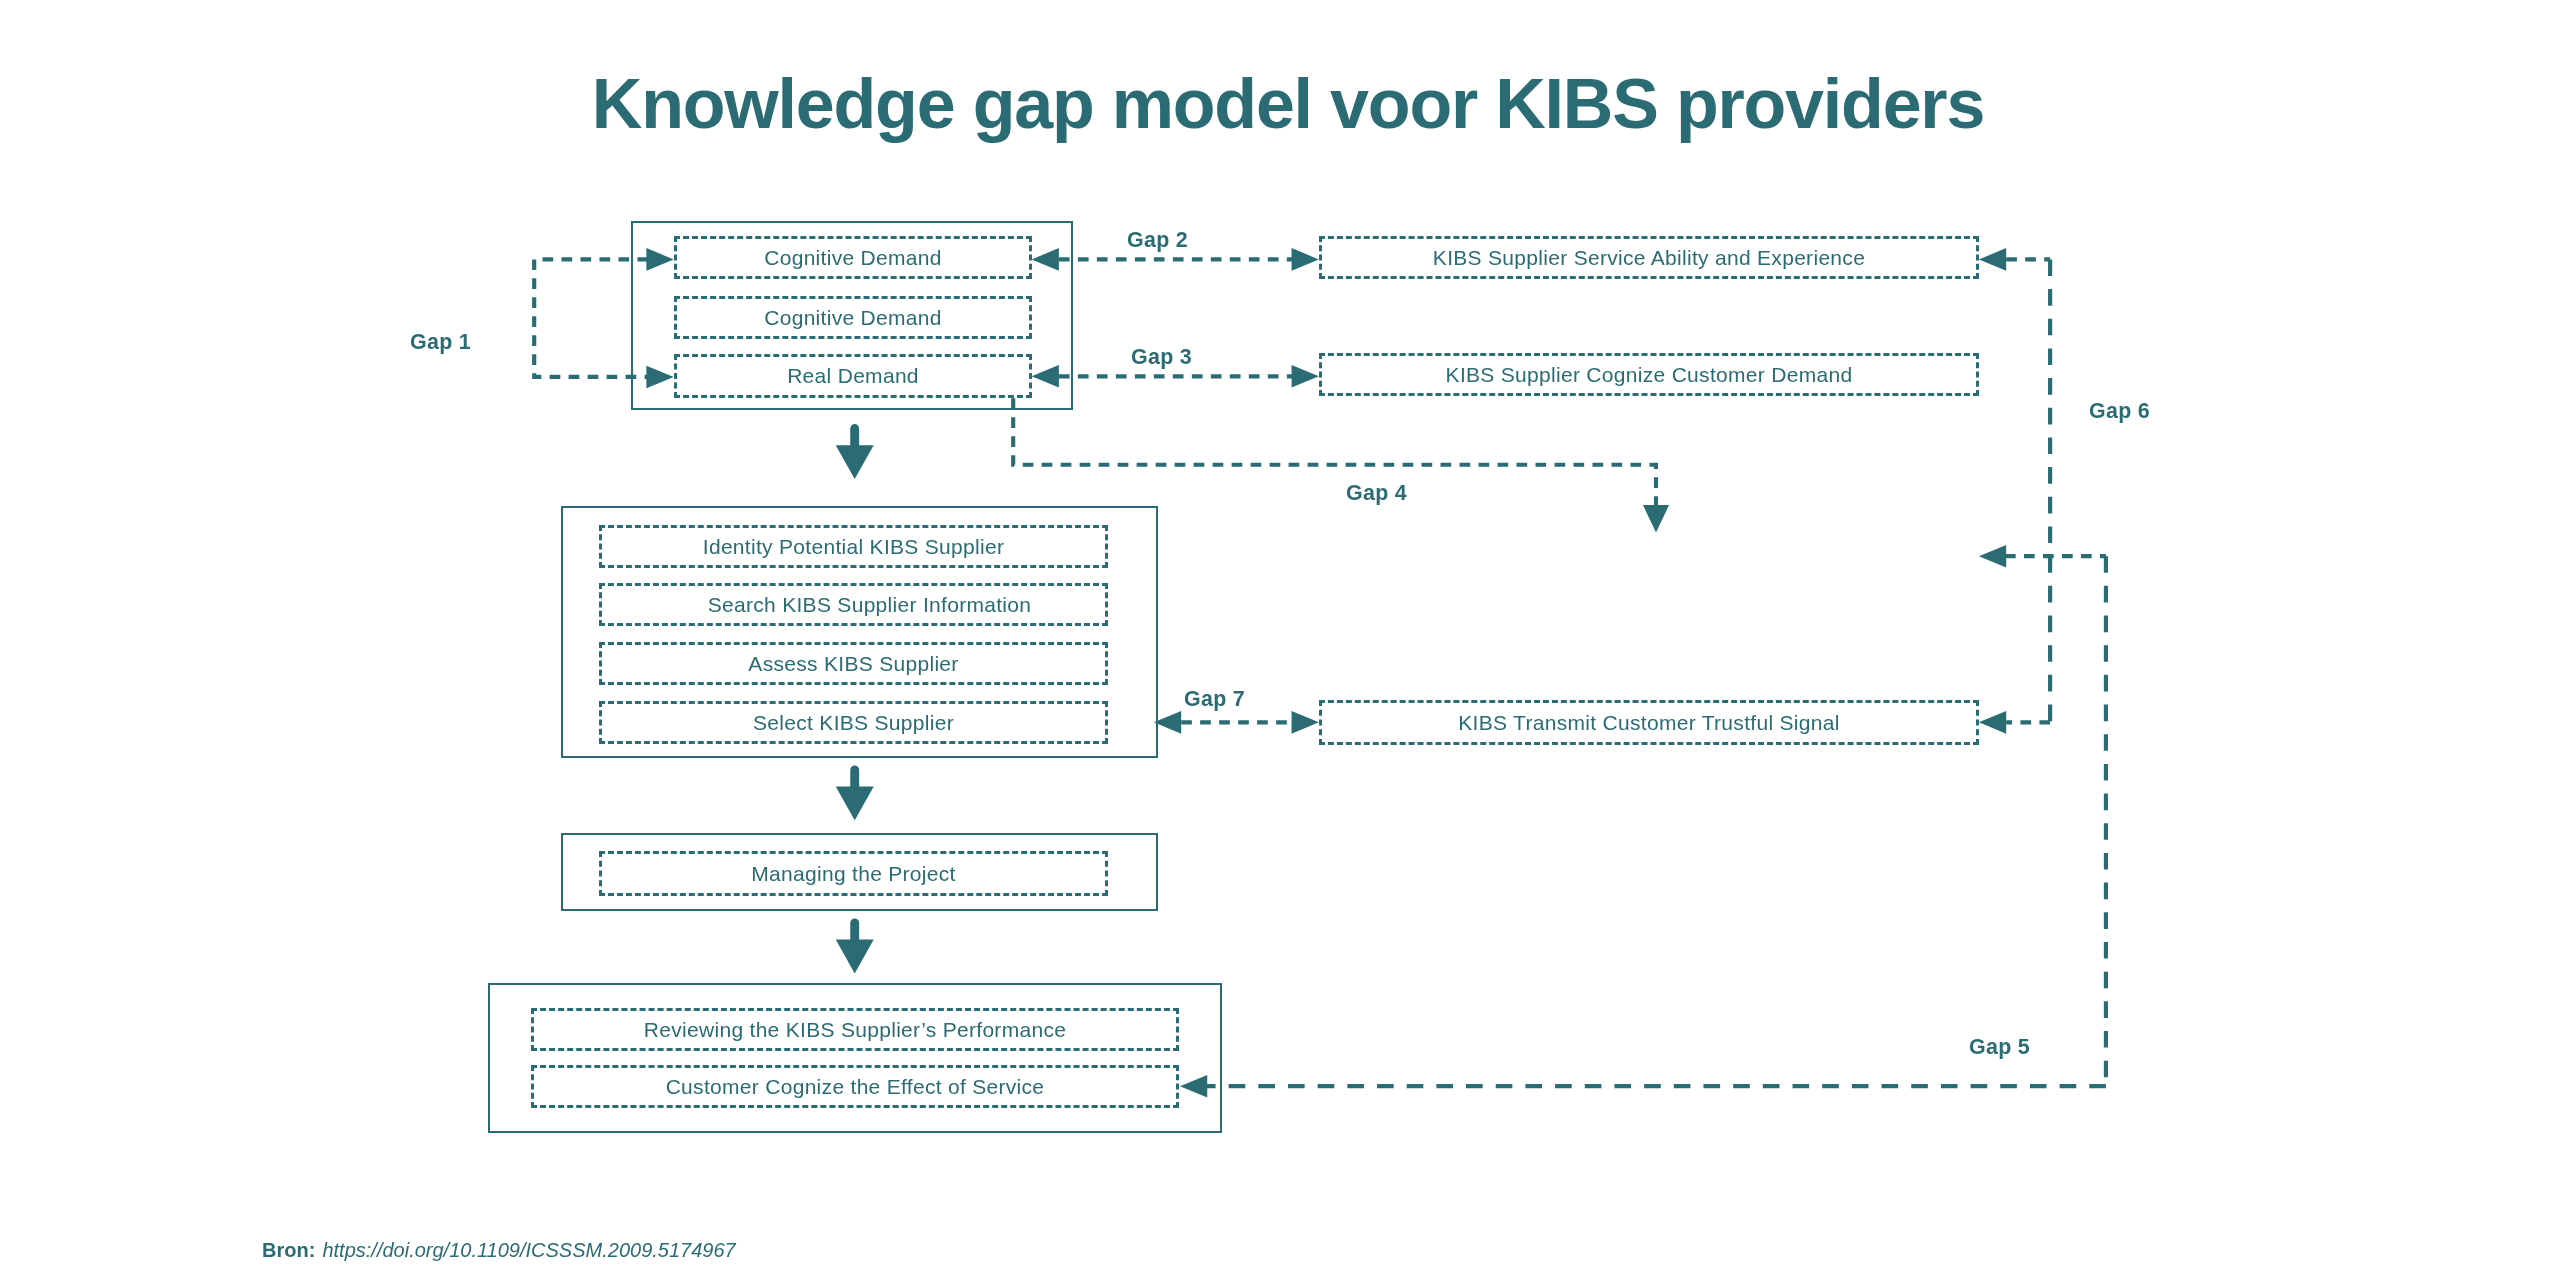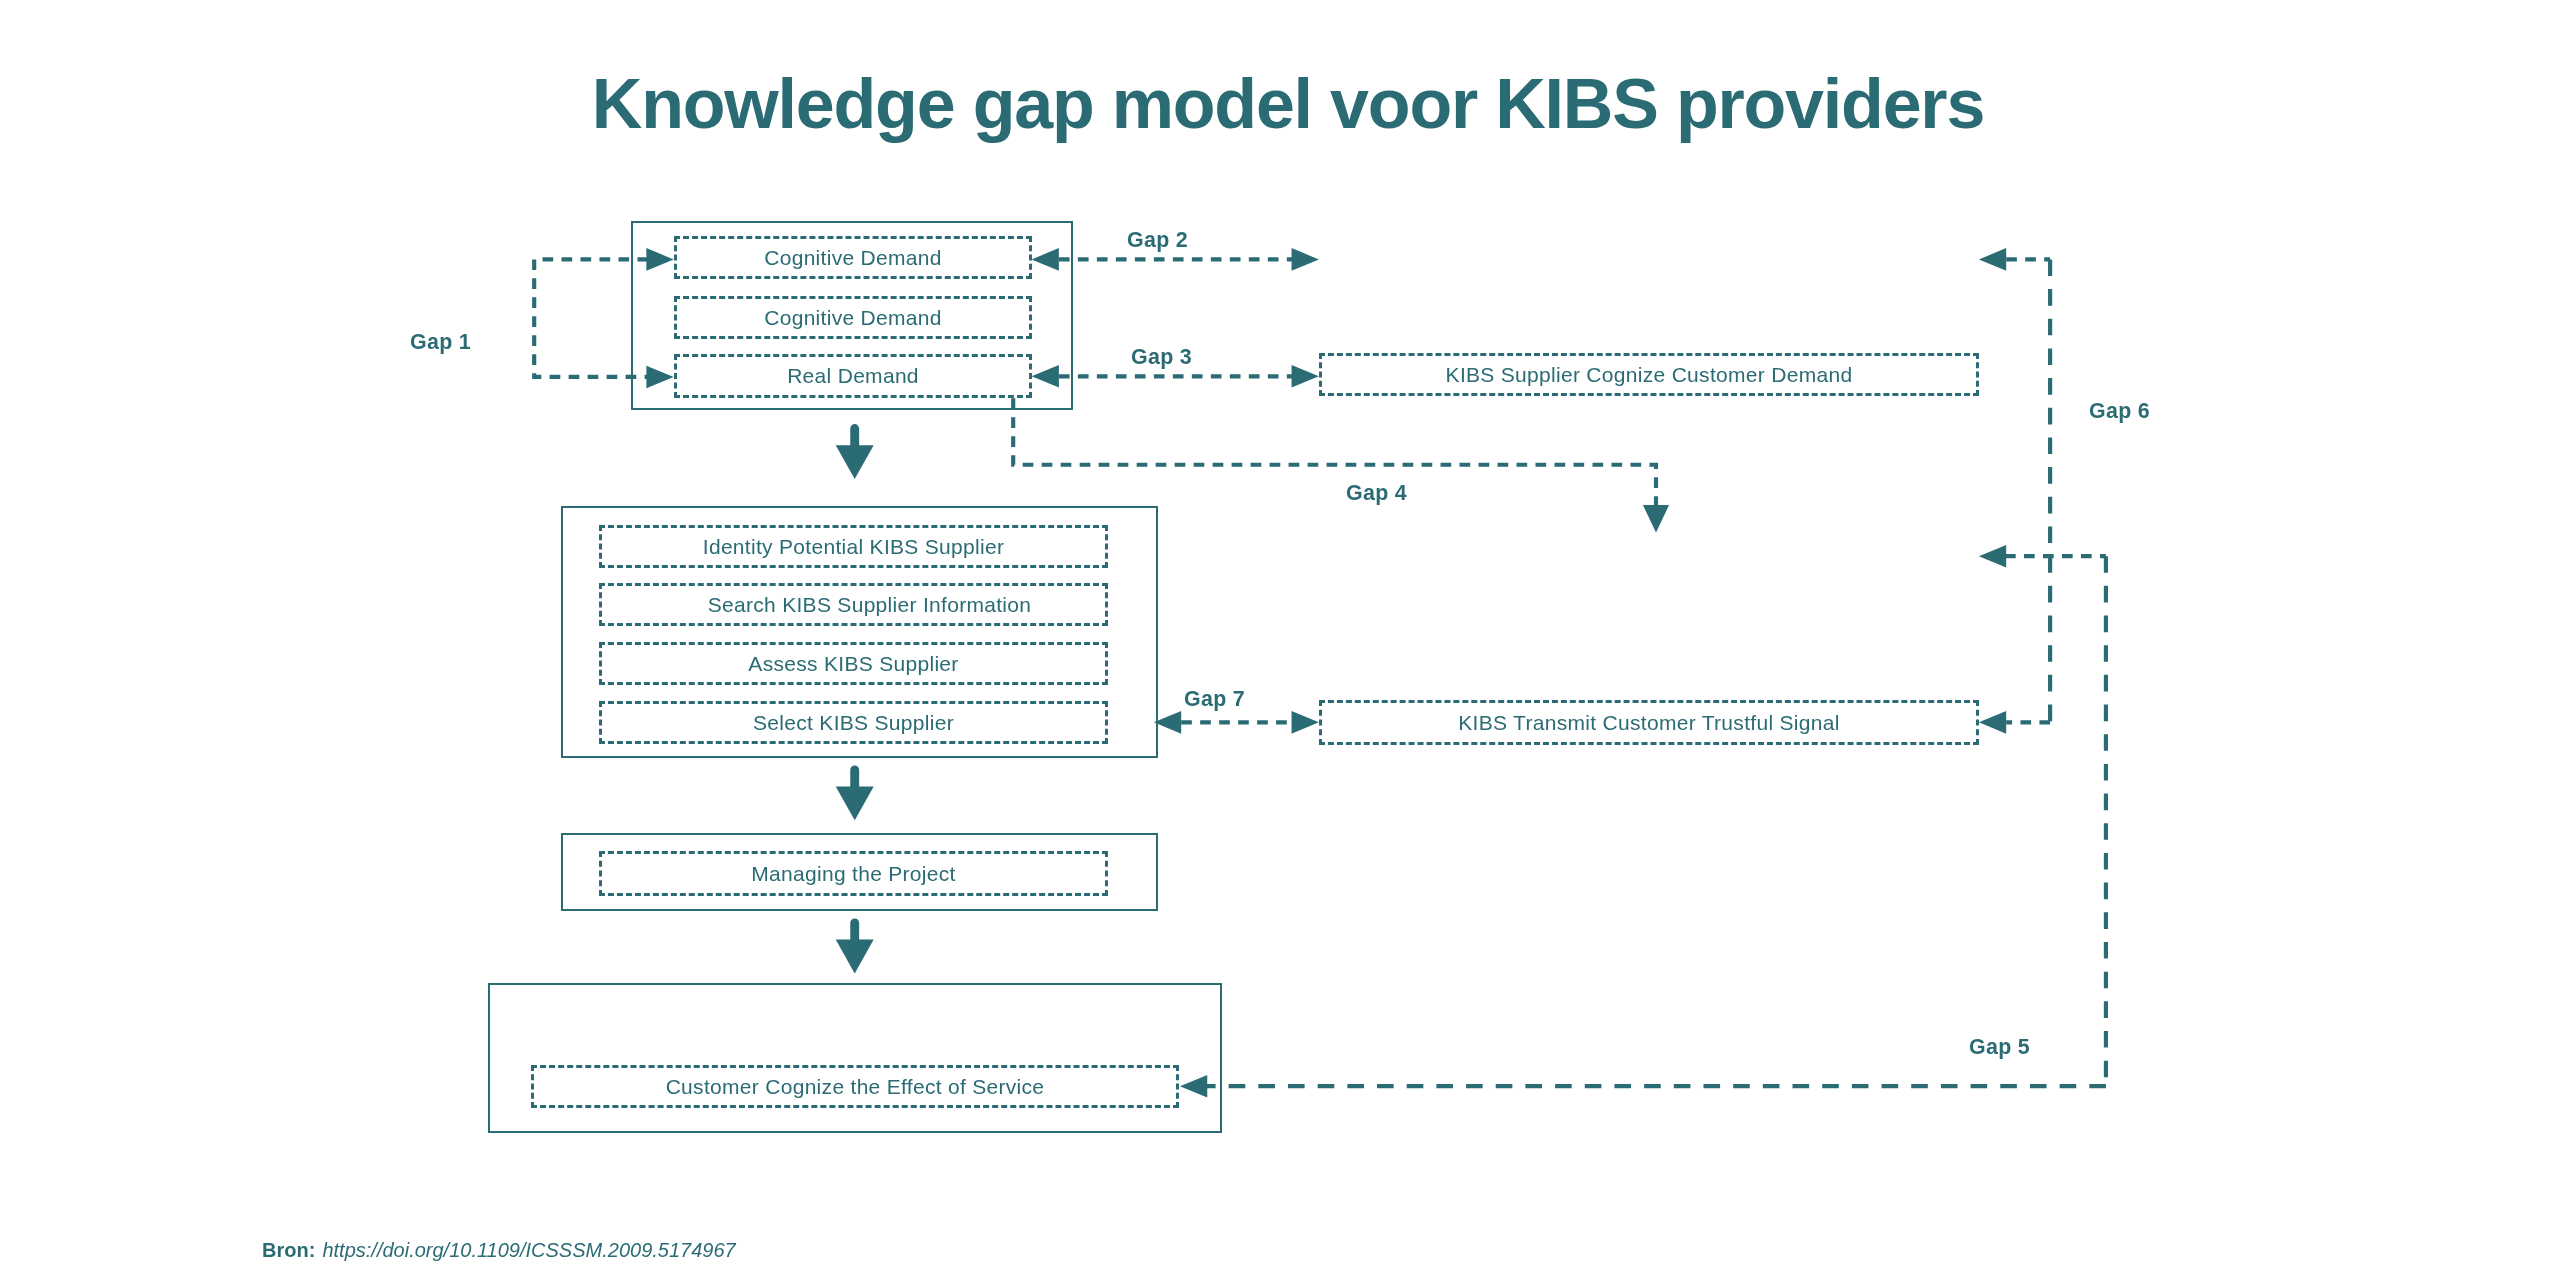--- a/index.html
+++ b/index.html
@@ -141,22 +141,24 @@
   <div class="box-dashed" style="left:674px;top:296px;width:358px;height:43px;">Cognitive Demand</div>
   <div class="box-dashed" style="left:674px;top:354px;width:358px;height:44px;">Real Demand</div>
 
   <div class="box-dashed" style="left:599px;top:525px;width:509px;height:43px;">Identity Potential KIBS Supplier</div>
   <div class="box-dashed" style="left:599px;top:583px;width:509px;height:43px;padding-left:32px;">Search KIBS Supplier Information</div>
   <div class="box-dashed" style="left:599px;top:642px;width:509px;height:43px;">Assess KIBS Supplier</div>
   <div class="box-dashed" style="left:599px;top:701px;width:509px;height:43px;">Select KIBS Supplier</div>
 
   <div class="box-dashed" style="left:599px;top:851px;width:509px;height:45px;">Managing the Project</div>
 
+  <div class="box-dashed" style="left:531px;top:1008px;width:648px;height:43px;">Reviewing the KIBS Supplier’s Performance</div>
   <div class="box-dashed" style="left:531px;top:1065px;width:648px;height:43px;">Customer Cognize the Effect of Service</div>
 
+  <div class="box-dashed" style="left:1319px;top:236px;width:660px;height:43px;">KIBS Supplier Service Ability and Experience</div>
   <div class="box-dashed" style="left:1319px;top:353px;width:660px;height:43px;text-align:center;">KIBS Supplier Cognize Customer Demand</div>
   <div class="box-dashed" style="left:1319px;top:700px;width:660px;height:45px;">KIBS Transmit Customer Trustful Signal</div>
 
   <div class="gap-label" style="left:410px;top:330px;">Gap 1</div>
   <div class="gap-label" style="left:1127px;top:228px;">Gap 2</div>
   <div class="gap-label" style="left:1131px;top:345px;">Gap 3</div>
   <div class="gap-label" style="left:1346px;top:481px;">Gap 4</div>
   <div class="gap-label" style="left:1969px;top:1035px;">Gap 5</div>
   <div class="gap-label" style="left:2089px;top:399px;">Gap 6</div>
   <div class="gap-label" style="left:1184px;top:687px;">Gap 7</div>

